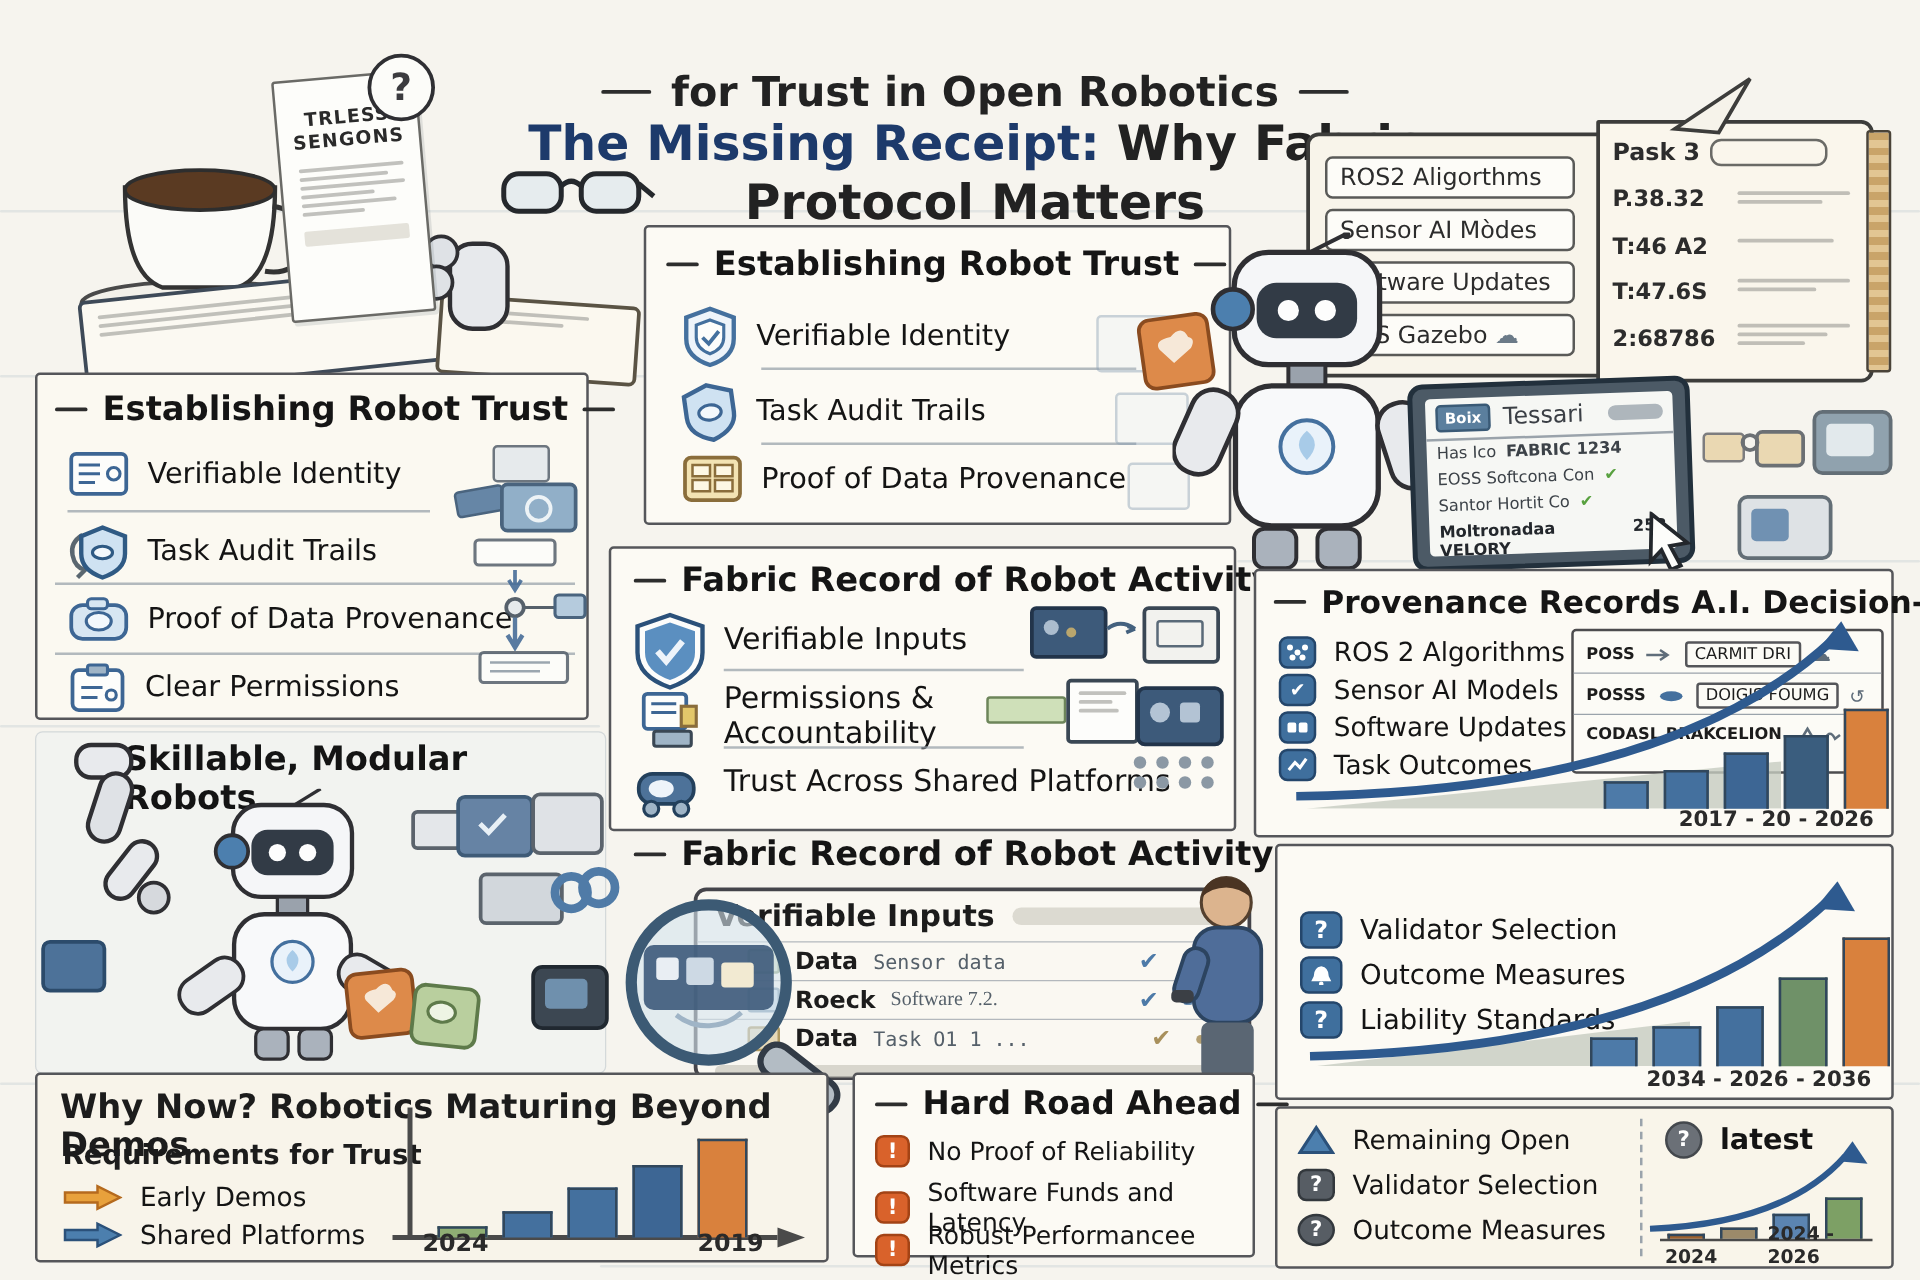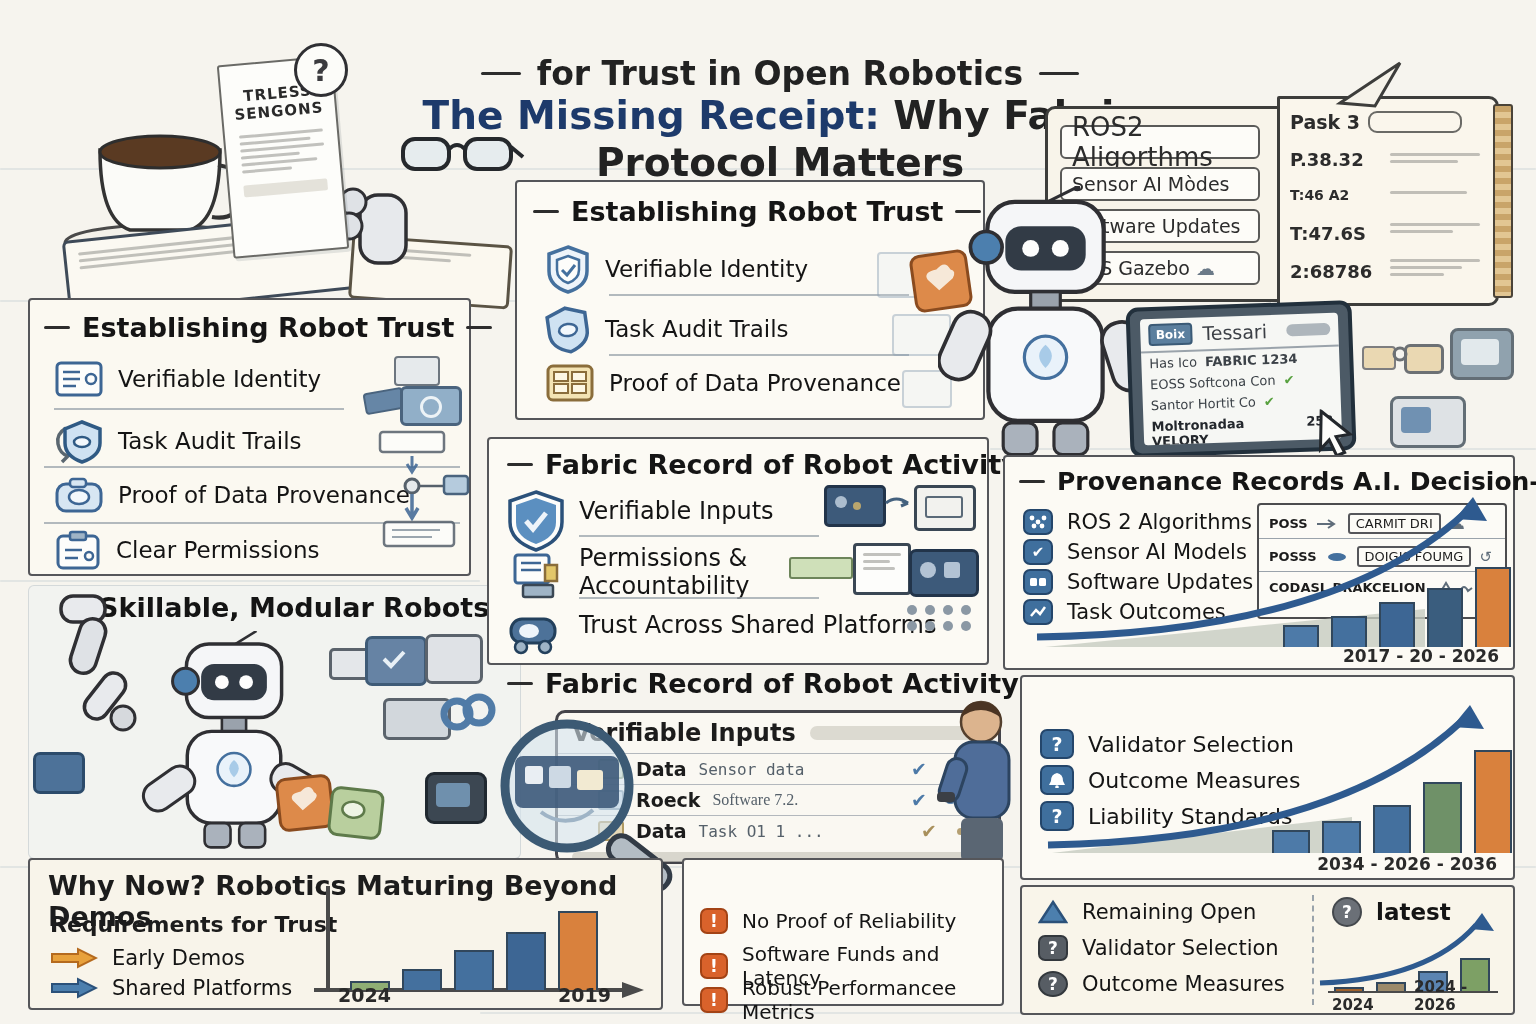--- a/index.html
+++ b/index.html
@@ -1,21 +1,21 @@
 <!DOCTYPE html>
 <html><head>
 <meta charset="utf-8">
 <style>
   html,body{margin:0;padding:0;background:#e9e7e0;}
   #canvas{position:relative;width:1536px;height:1024px;background:#f6f4ee;overflow:hidden;
           font-family:"DejaVu Sans",sans-serif;color:#1c1c1c;}
   .abs{position:absolute;}
   .hline{position:absolute;height:2px;background:#9db0c0;opacity:.22;border-radius:2px;}
   .panel{position:absolute;border:2px solid #55565a;background:#fcfaf4;border-radius:4px;box-sizing:border-box;}
-  .soft{background:rgba(236,240,244,.35);border:1px solid rgba(120,135,150,.25);border-radius:6px;padding-left:36px;}
+  .soft{background:rgba(236,240,244,.35);border:1px solid rgba(120,135,150,.25);border-radius:6px;}
   .heading{font-weight:bold;color:#151515;display:flex;align-items:center;gap:12px;white-space:nowrap;}
   .dash{height:3px;background:#2d2d2d;width:26px;border-radius:2px;flex:0 0 auto;}
   .item{display:flex;align-items:center;gap:14px;color:#141414;}
   .rule{position:absolute;height:0;border-bottom:2px solid #9aa3ab;opacity:.75;}
   .sketch{position:absolute;border:2px solid #8ba0b4;border-radius:4px;opacity:.45;background:rgba(210,224,236,.35);}
   .bars{position:absolute;display:flex;align-items:flex-end;gap:12px;}
   .bars .bar{box-sizing:border-box;border:2px solid #31475c;border-bottom:none;}
   .wedge{position:absolute;background:#c6ccc0;opacity:.8;clip-path:polygon(0 100%,100% 0,100% 100%);}
   .axis-label{position:absolute;font-weight:bold;color:#2a2a2a;}
   .sq-icon{display:flex;align-items:center;justify-content:center;border-radius:7px;
@@ -107,42 +107,42 @@
     <svg width="130" height="60" style="position:absolute;left:375px;top:90px;">
       <rect x="8" y="14" width="46" height="30" rx="12" fill="rgba(214,228,238,.5)" stroke="#25282c" stroke-width="4"></rect>
       <rect x="70" y="14" width="46" height="30" rx="12" fill="rgba(214,228,238,.5)" stroke="#25282c" stroke-width="4"></rect>
       <path d="M54 24 q8 -8 16 0" fill="none" stroke="#25282c" stroke-width="4"></path>
       <path d="M116 22 l12 10" stroke="#25282c" stroke-width="4"></path>
     </svg>
   </div>
 
   <div class="abs" style="left:1045px;top:96px;width:468px;height:204px;">
     <div class="abs" style="left:0;top:10px;width:230px;height:190px;background:#f8f4ea;border:3px solid #3d3d3b;border-radius:10px 2px 2px 10px;">
-      <div class="note-strip" style="position:absolute;left:12px;top:16px;width:200px;height:34px;font-size:26px;color:#2c2c2c;">
+      <div class="note-strip" style="position:absolute;left:12px;top:16px;width:200px;height:34px;font-size:19px;color:#2c2c2c;">
           <span>ROS2 Aligorthms</span>
         </div>
       <div class="note-strip" style="position:absolute;left:12px;top:58px;width:200px;height:34px;font-size:19px;color:#2c2c2c;">
           <span>Sensor AI Mòdes</span>
         </div>
       <div class="note-strip" style="position:absolute;left:12px;top:100px;width:200px;height:34px;font-size:19px;color:#2c2c2c;">
           <span>Software Updates</span>
         </div>
       <div class="note-strip" style="position:absolute;left:12px;top:142px;width:200px;height:34px;font-size:19px;color:#2c2c2c;"><span>ROS Gazebo</span>&nbsp;<span style="color:#6b7a88;">☁</span></div>
     </div>
     <div class="abs" style="left:232px;top:0;width:216px;height:204px;background:#faf6ec;border:3px solid #3d3d3b;border-radius:2px 10px 10px 2px;">
       <div style="position:absolute;left:10px;top:12px;display:flex;align-items:center;gap:8px;font-size:19px;font-weight:600;color:#2c2c2c;">
           <span>Pask 3</span>
           <span style="display:inline-block;width:90px;height:18px;border:2px solid #6a6a66;border-radius:9px;"></span>
         </div>
       <div style="position:absolute;left:10px;top:50px;font-size:18px;font-weight:600;color:#2c2c2c;"><span>P.38.32</span></div>
       <div style="position:absolute;left:110px;top:50px;width:90px;">
           <div class="scribble"></div>
           <div class="scribble" style="width:75%;"></div>
         </div>
-      <div style="position:absolute;left:10px;top:88px;font-size:14px;font-weight:600;color:#2c2c2c;"><span>T:46 A2</span></div>
+      <div style="position:absolute;left:10px;top:88px;font-size:18px;font-weight:600;color:#2c2c2c;"><span>T:46 A2</span></div>
       <div style="position:absolute;left:110px;top:88px;width:90px;">
           <div class="scribble" style="width:85%;"></div>
         </div>
       <div style="position:absolute;left:10px;top:124px;font-size:18px;font-weight:600;color:#2c2c2c;"><span>T:47.6S</span></div>
       <div style="position:absolute;left:110px;top:120px;width:90px;">
           <div class="scribble"></div>
           <div class="scribble" style="width:70%;"></div>
         </div>
       <div style="position:absolute;left:10px;top:162px;font-size:18px;font-weight:600;color:#2c2c2c;text-align:center;"><span>2:68786</span></div>
       <div style="position:absolute;left:110px;top:156px;width:90px;">
@@ -670,20 +670,25 @@
         <div class="bar" style="height: 24%; width: 40px; background: rgb(68, 112, 158);"></div>
         <div class="bar" style="height: 46%; width: 40px; background: rgb(68, 112, 158);"></div>
         <div class="bar" style="height: 68%; width: 40px; background: rgb(61, 102, 148);"></div>
         <div class="bar" style="height: 92%; width: 40px; background: rgb(217, 129, 61);"></div>
       </div>
     <div class="axis-label" style="left:308px;bottom:2px;font-size:19px;">2024</div>
     <div class="axis-label" style="left:528px;bottom:2px;font-size:19px;">2019</div>
   </div>
 
   <div class="panel" style="left:682px;top:858px;width:322px;height:148px;">
+    <div class="heading" style="font-size:26px;margin:8px 0 0 16px;">
+      <span class="dash"></span>
+      <span>Hard Road Ahead</span>
+      <span class="dash"></span>
+    </div>
     <div class="item" style="position:absolute;left:16px;top:48px;font-size:20px;">
       <span class="sq-icon orange-sq" style="width:28px;height:26px;font-size:17px;">!</span>
       <span>No Proof of Reliability</span>
     </div>
     <div class="item" style="position:absolute;left:16px;top:82px;font-size:20px;">
       <span class="sq-icon orange-sq" style="width:28px;height:26px;font-size:17px;">!</span>
       <span>Software Funds and Latency</span>
     </div>
     <div class="item" style="position:absolute;left:16px;top:116px;font-size:20px;">
       <span class="sq-icon orange-sq" style="width:28px;height:26px;font-size:17px;">!</span>

